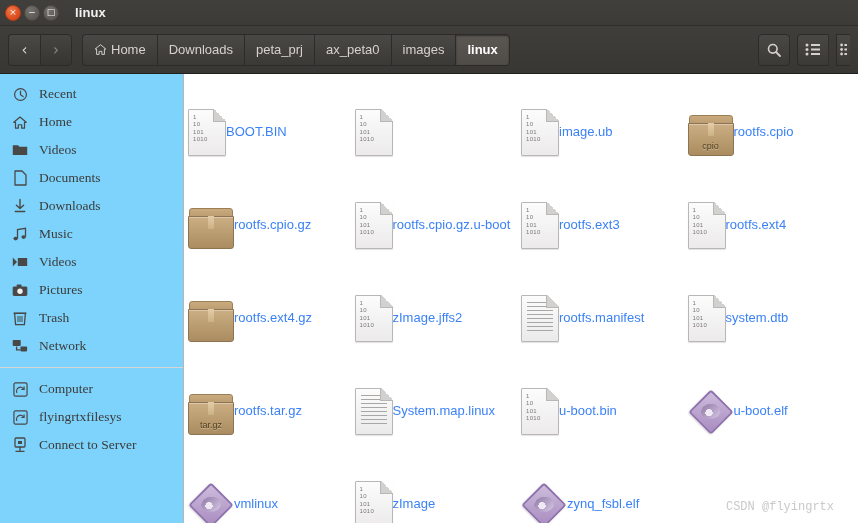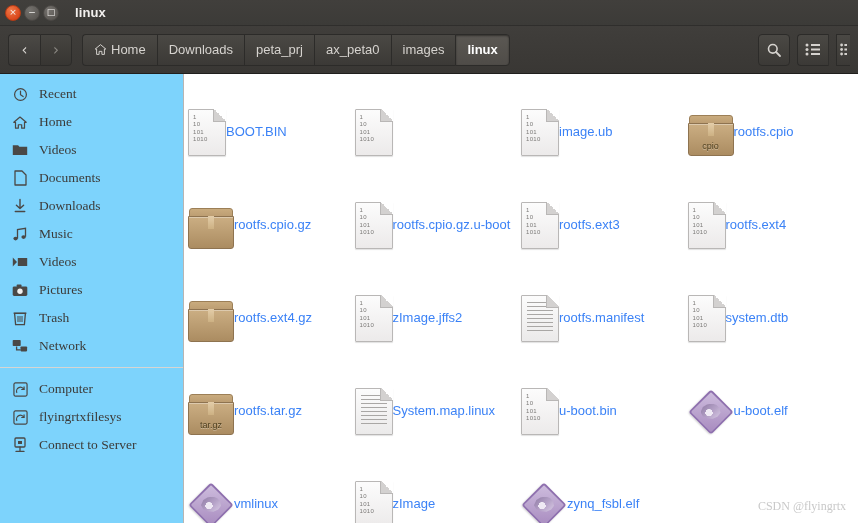--- a/index.html
+++ b/index.html
@@ -206,23 +206,23 @@
     width:20px; height:16px;
     background:
       radial-gradient(circle at 40% 55%, #f2eef6 0 24%, transparent 25%),
       linear-gradient(135deg,#8e7aa3 0%,#b7a4c9 55%,#ded3e8 100%);
     clip-path:polygon(0% 55%,12% 22%,32% 6%,58% 0%,80% 10%,95% 30%,100% 58%,86% 82%,62% 96%,34% 92%,12% 80%);
     opacity:.95;
   }
 
   
   .watermark {
-    position:absolute; right:12px; bottom:9px;
+    position:absolute; right:24px; bottom:9px;
     color:#c9c9c9; font-size:12px;
-    font-family:Liberation Serif, serif;
+    font-family:Liberation Mono, monospace;
   }
 
   svg { display:block; }
 </style>
 </head>
 <body>
 
 <div id="app">
 
   <div class="titlebar">

